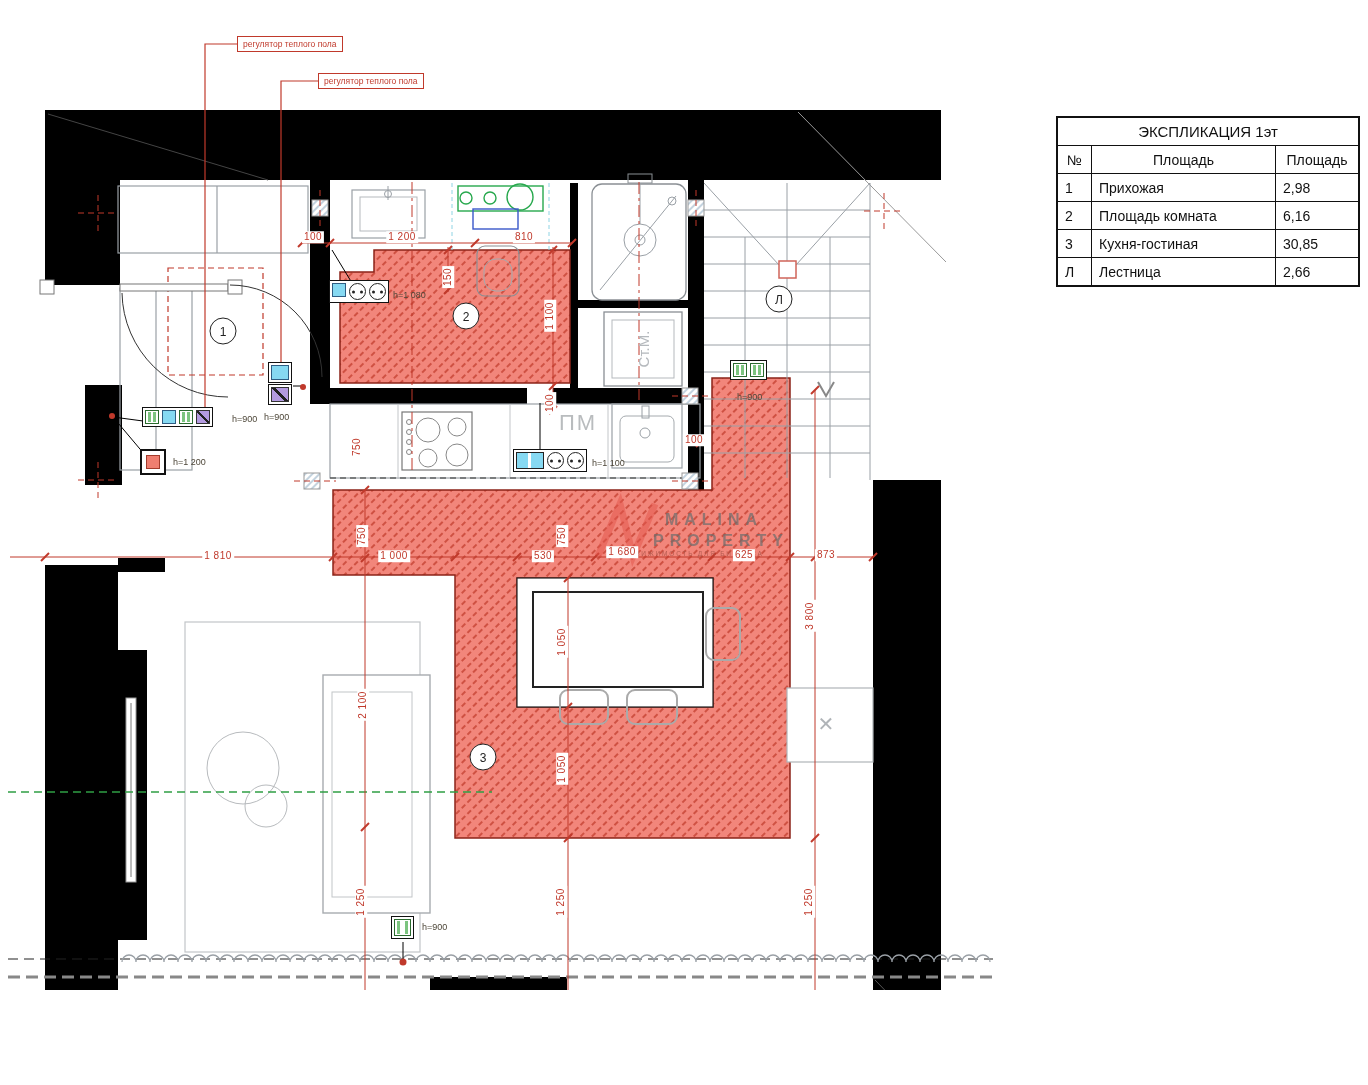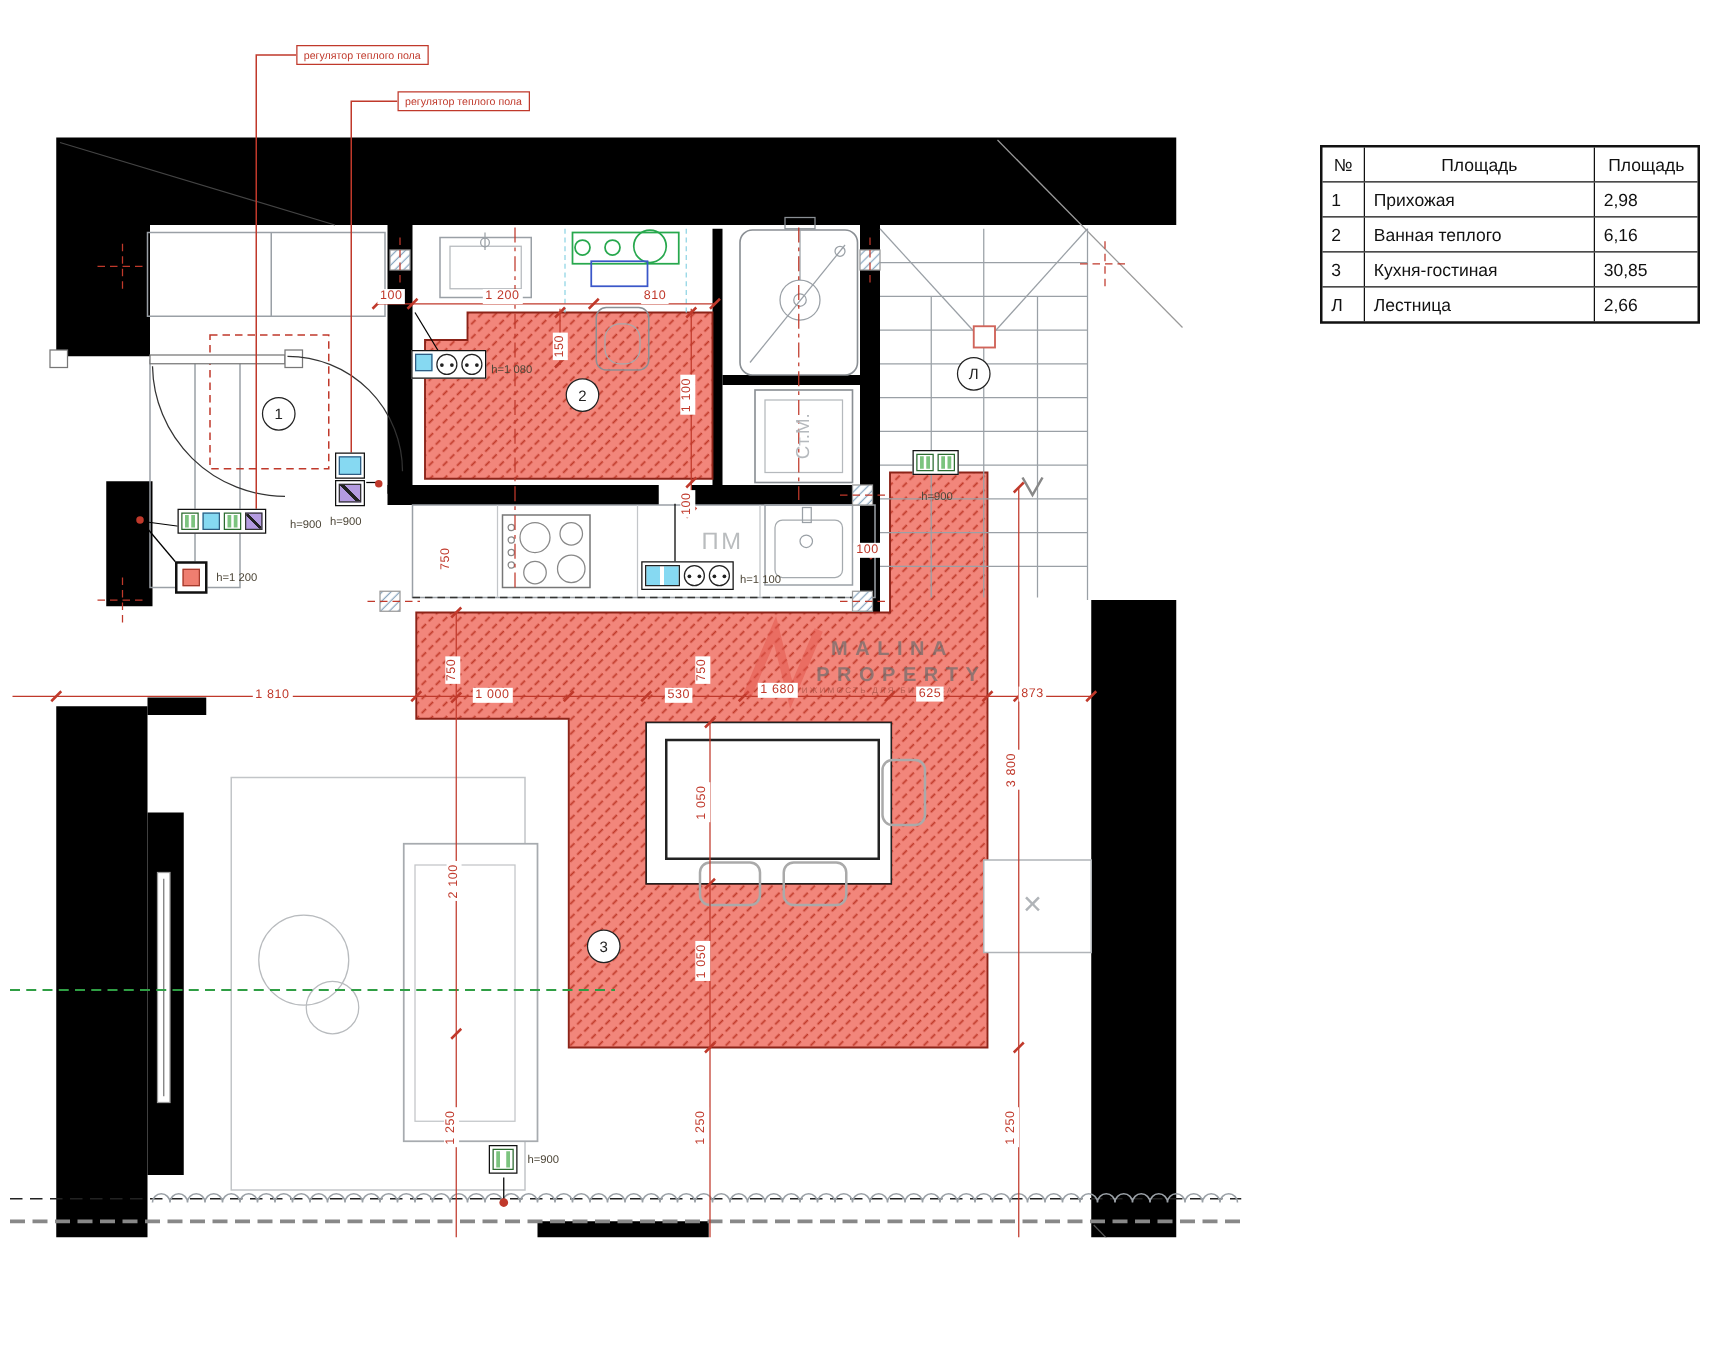--- a/index.html
+++ b/index.html
@@ -301,21 +301,21 @@
 
 <div class="reglabel" style="left:237px;top:36px">регулятор теплого пола</div>
 <div class="reglabel" style="left:318px;top:73px">регулятор теплого пола</div>
 
 <div class="marker" style="left:223px;top:331px">1</div>
 <div class="marker" style="left:466px;top:316px">2</div>
 <div class="marker" style="left:483px;top:757px">3</div>
 <div class="marker" style="left:779px;top:299px">Л</div>
 
 <div class="appliance rot" style="left:643px;top:349px;font-size:15px;color:#b5b9bd">Ст.М.</div>
-<div class="appliance" style="left:578px;top:434px;font-size:19px;letter-spacing:2px">ПМ</div>
+<div class="appliance" style="left:578px;top:423px;font-size:22px;letter-spacing:2px">ПМ</div>
 <div class="cross" style="left:826px;top:724px">✕</div>
 
 <div class="dim" style="left:313px;top:237px">100</div>
 <div class="dim" style="left:402px;top:237px">1 200</div>
 <div class="dim" style="left:524px;top:237px">810</div>
 <div class="dim v" style="left:448px;top:277px">150</div>
 <div class="dim v" style="left:550px;top:316px">1 100</div>
 <div class="dim v" style="left:550px;top:403px">100</div>
 <div class="dim" style="left:694px;top:440px">100</div>
 <div class="dim v" style="left:357px;top:447px">750</div>
@@ -379,33 +379,34 @@
 <div class="frame" style="left:391px;top:916px">
   <div class="sq sq-green" style="width:17px;height:17px"></div>
 </div>
 <div class="hlabel" style="left:422px;top:922px">h=900</div>
 
 <div class="wm" style="left:714px;top:520px">MALINA</div>
 <div class="wm" style="left:721px;top:541px">PROPERTY</div>
 <div class="wmtag" style="left:690px;top:553px">НЕДВИЖИМОСТЬ ДЛЯ БИЗНЕСА</div>
 
 <div class="expl">
+  <div class="title">ЭКСПЛИКАЦИЯ 1эт</div>
   <div class="row hdr">
     <div class="cell">№</div>
     <div class="cell">Площадь</div>
     <div class="cell">Площадь</div>
   </div>
   <div class="row">
     <div class="cell">1</div>
     <div class="cell">Прихожая</div>
     <div class="cell">2,98</div>
   </div>
   <div class="row">
     <div class="cell">2</div>
-    <div class="cell">Ванная теплого</div>
+    <div class="cell">Площадь комната</div>
     <div class="cell">6,16</div>
   </div>
   <div class="row">
     <div class="cell">3</div>
     <div class="cell">Кухня-гостиная</div>
     <div class="cell">30,85</div>
   </div>
   <div class="row">
     <div class="cell">Л</div>
     <div class="cell">Лестница</div>

